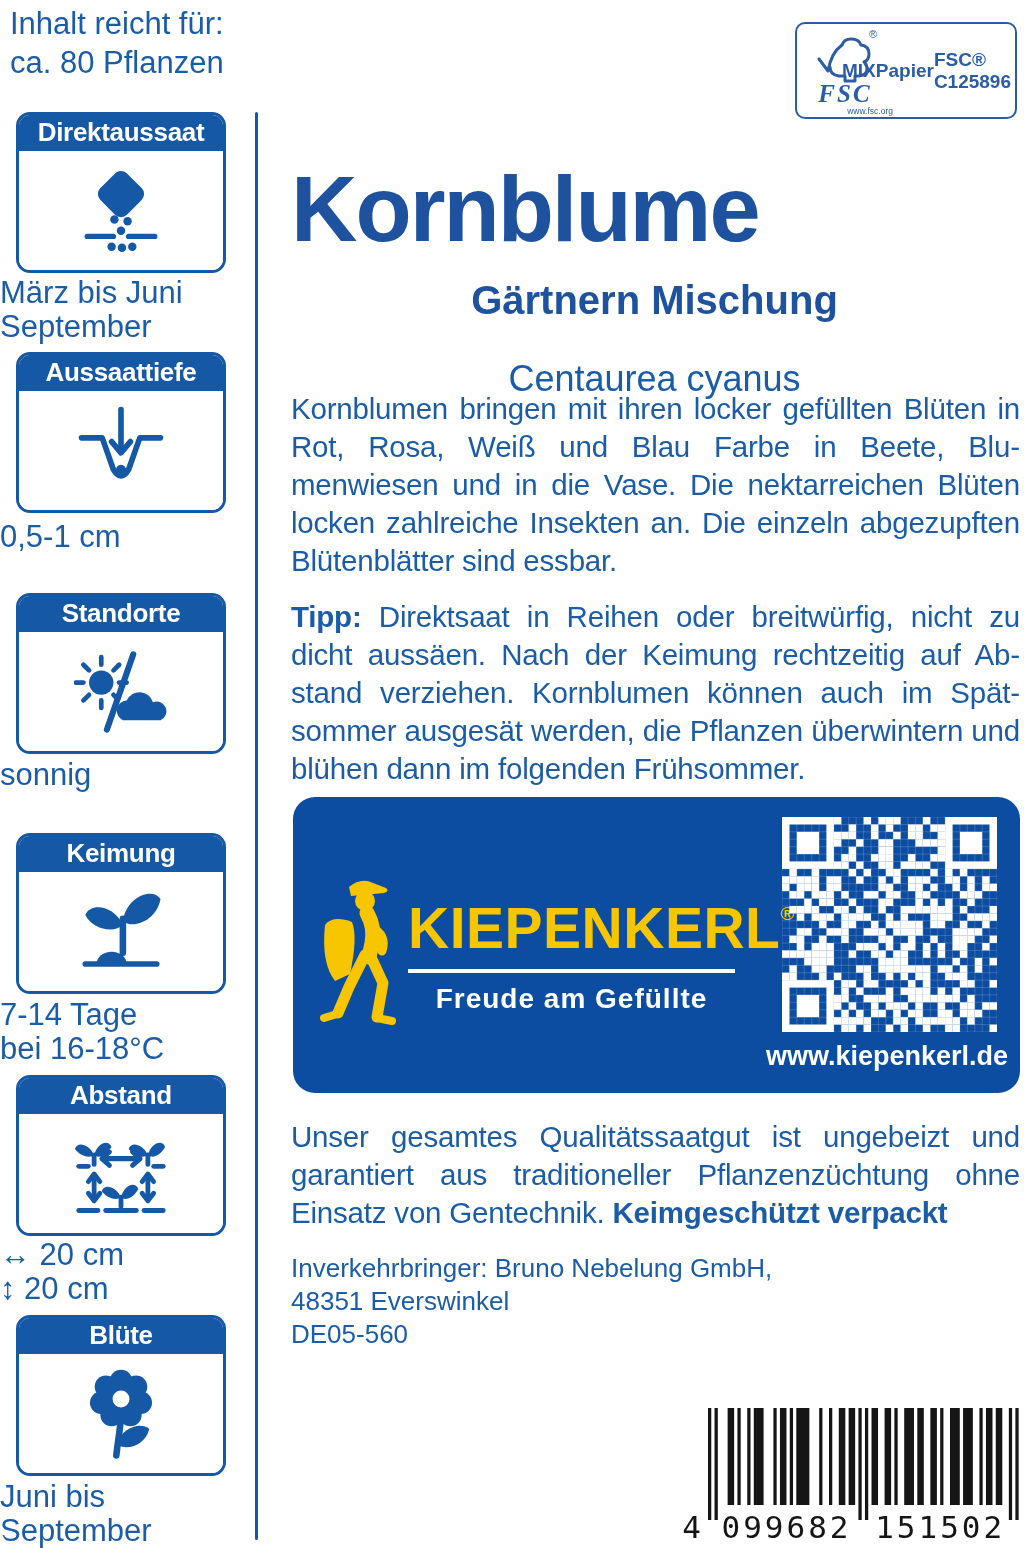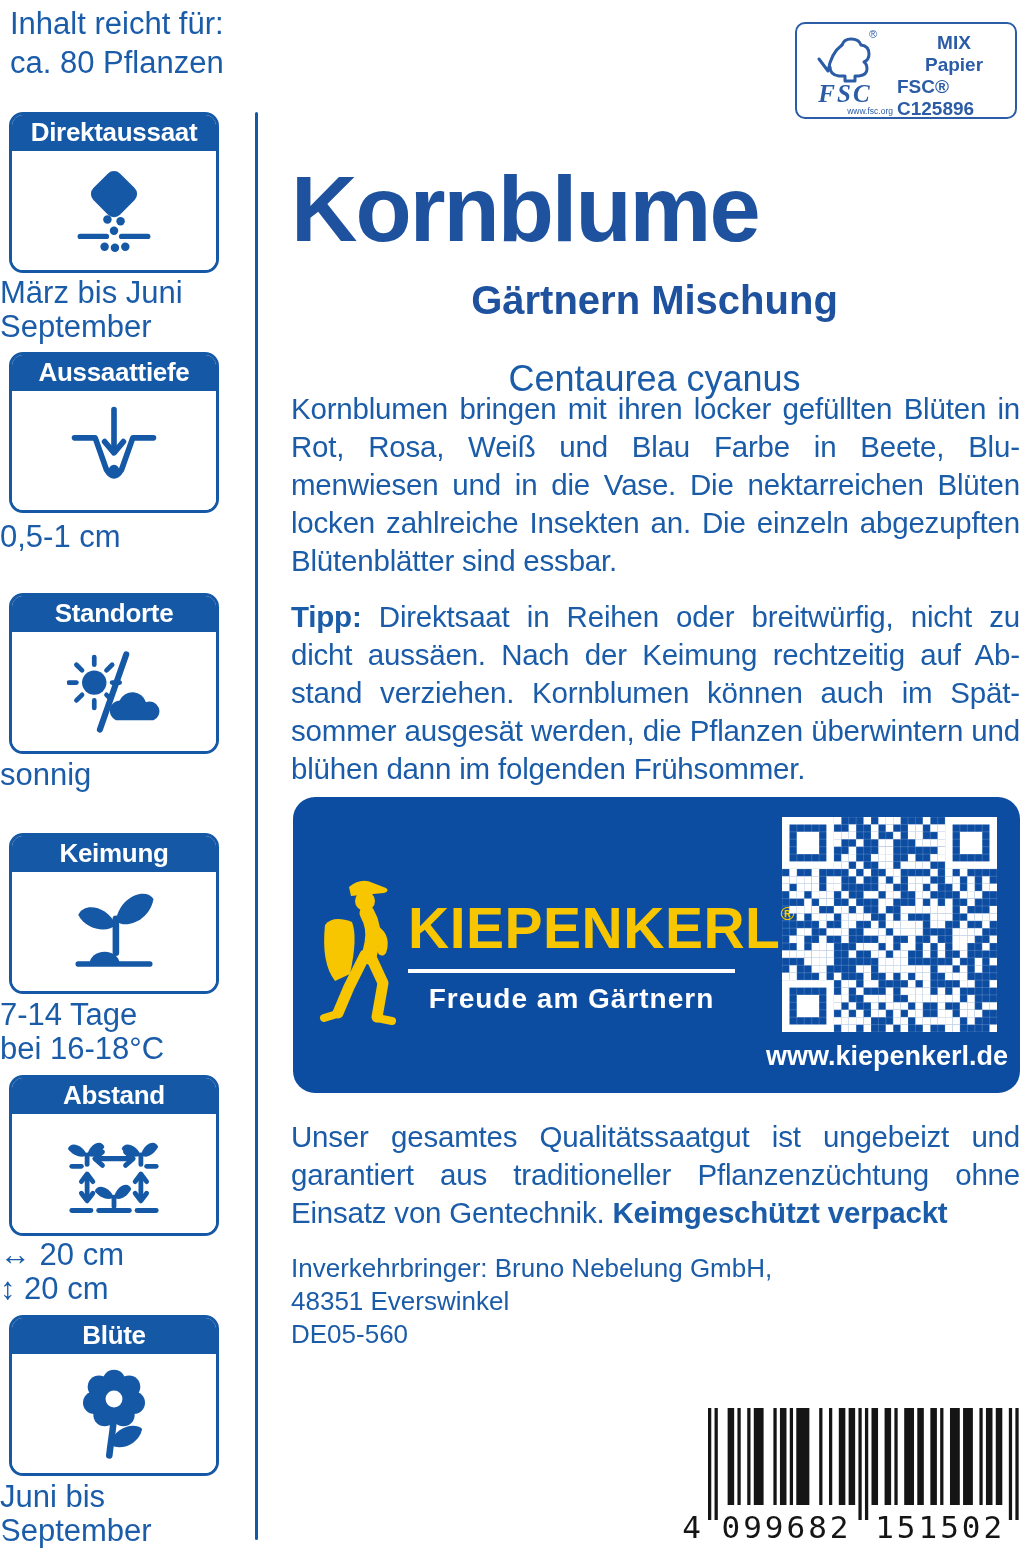--- a/index.html
+++ b/index.html
@@ -14,28 +14,28 @@
 
   
   .fsc-box { left:795px; top:22px; width:222px; height:97px; border:2px solid var(--fsc_blue);
              border-radius:10px; display:flex; color:var(--fsc_blue); }
   .fsc-left { width:96px; position:relative; }
   .fsc-left svg { position:absolute; left:18px; top:7px; }
   .fsc-acronym { position:absolute; left:0; width:96px; text-align:center; top:56px;
                  font-family:"Liberation Serif", serif; font-weight:bold; font-size:25px; letter-spacing:2px;font-style:italic; }
   .fsc-url { position:absolute; left:0; width:96px; text-align:right; top:82px; font-size:8.5px; }
   .fsc-reg { position:absolute; left:72px; top:4px; font-size:11px; }
-  .fsc-right { flex:1; display:flex; flex-direction:column; justify-content:space-around;
+  .fsc-right { flex:1; display:flex; flex-direction:row; justify-content:space-around;
                align-items:center; padding:8px 4px; font-weight:bold; font-size:19px; }
 
   
   .divider { left:255px; top:112px; width:3px; height:1428px; background:var(--primary_blue); border-radius:2px; }
 
   
-  .card { left:9px; width:210px; border-radius:14px; overflow:hidden;
+  .card { left:16px; width:210px; border-radius:14px; overflow:hidden;
           border:3px solid var(--primary_blue); background:#fff; }
   .card-head { height:36px; background:var(--primary_blue); color:#fff; font-weight:bold;
                font-size:26px; letter-spacing:-0.3px; text-align:center; line-height:35px; }
   .card-body { height:119px; display:flex; align-items:center; justify-content:center; background:#fff; }
   .caption { left:0; width:226px; text-align:left; font-size:31px; line-height:34px; color:var(--blue_text); }
 
   
   .title { left:291px; top:157px; width:727px; text-align:left;
            font-family:Liberation Sans, sans-serif; font-weight:bold; font-size:92px;
            letter-spacing:-2px; color:var(--blue_title); }
@@ -267,21 +267,21 @@
         <path d="M48 38 Q56 52 53 68 L50 82" stroke-width="15"></path>
         <path d="M52 52 Q68 60 63 76" stroke-width="9"></path>
         <path d="M51 80 L64 108 L58 142" stroke-width="11"></path>
         <path d="M58 143 L73 146" stroke-width="8"></path>
         <path d="M46 80 L30 112 L19 138" stroke-width="11"></path>
         <path d="M18 139 L5 143" stroke-width="8"></path>
       </g>
     </svg>
     <div class="brand-line"><span>KIEPENKERL</span><sup>®</sup></div>
     <div class="brand-rule"></div>
-    <div class="slogan">Freude am Gärtnern</div>
+    <div class="slogan">Freude am Gefüllte</div>
     <svg id="qr-svg" class="qr" width="215" height="215" viewBox="0 0 215 215">
         <rect x="51.9" y="0.0" width="7.4" height="7.4" fill="#fff"></rect>
         <rect x="81.6" y="0.0" width="7.4" height="7.4" fill="#fff"></rect>
         <rect x="96.4" y="0.0" width="7.4" height="7.4" fill="#fff"></rect>
         <rect x="103.8" y="0.0" width="7.4" height="7.4" fill="#fff"></rect>
         <rect x="111.2" y="0.0" width="7.4" height="7.4" fill="#fff"></rect>
         <rect x="140.9" y="0.0" width="7.4" height="7.4" fill="#fff"></rect>
         <rect x="66.7" y="7.4" width="7.4" height="7.4" fill="#fff"></rect>
         <rect x="89.0" y="7.4" width="7.4" height="7.4" fill="#fff"></rect>
         <rect x="103.8" y="7.4" width="7.4" height="7.4" fill="#fff"></rect>

